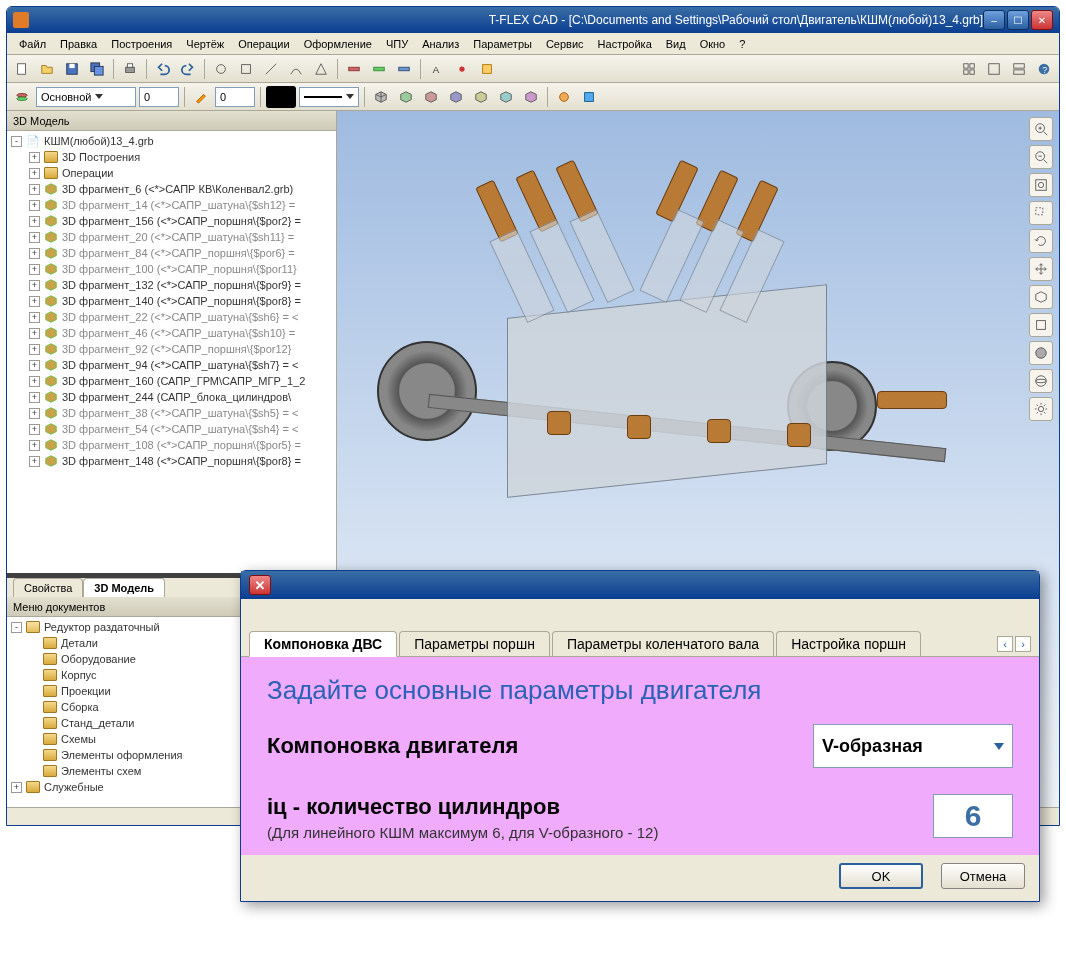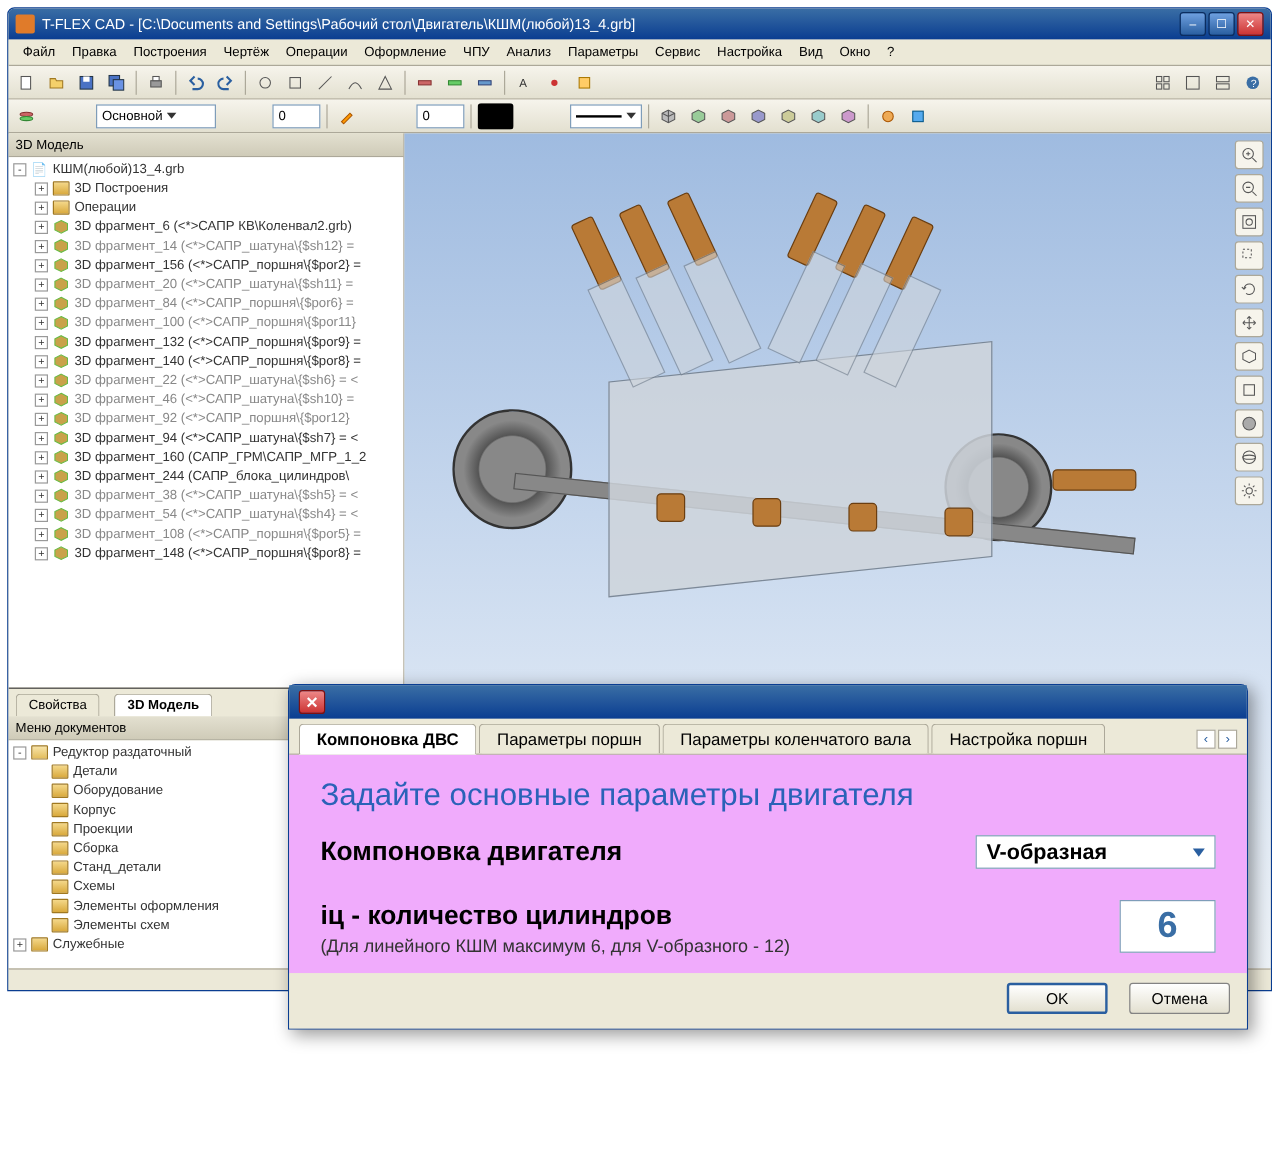--- a/index.html
+++ b/index.html
@@ -4,56 +4,56 @@
 <style>
   * { box-sizing: border-box; margin: 0; padding: 0; font-family: Tahoma, Arial, sans-serif; }
   body { background: #fff; width: 1066px; height: 980px; overflow: hidden; position: relative; }
 
   
   .app-window { position: absolute; left: 6px; top: 6px; width: 1054px; height: 820px;
     border: 1px solid #0a3d91; border-radius: 6px 6px 0 0; overflow: hidden;
     background: #ece9d8; display: flex; flex-direction: column; }
 
   .titlebar { height: 26px; background: linear-gradient(to bottom,#3a6ea5,#0a3d91);
-    color: #fff; display: flex; align-items: center; padding: 0 6px; font-size: 12px; }
+    color: #fff; display: flex; align-items: center; padding: 0 6px; font-size: 12px; text-align: right; }
   .titlebar .title-icon { width: 16px; height: 16px; background: #e07b2a; border-radius: 2px; margin-right: 6px; }
   .titlebar .title-text { flex: 1; white-space: nowrap; overflow: hidden; text-overflow: ellipsis; }
   .win-btns { display: flex; gap: 2px; }
   .win-btn { width: 22px; height: 20px; background: linear-gradient(to bottom,#6fa0e0,#2a5fa0);
     border: 1px solid #0b2d60; border-radius: 3px; color: #fff; font-size: 10px;
     display: flex; align-items: center; justify-content: center; cursor: pointer; }
   .win-btn.close { background: linear-gradient(to bottom,#e88,#c33); border-color:#801010; }
 
   .menubar { height: 22px; background: #ece9d8; display: flex; align-items: center;
     padding: 0 6px; gap: 2px; border-bottom: 1px solid #aca899; font-size: 11px; }
   .menu-item { padding: 2px 6px; cursor: pointer; border-radius: 2px; }
 
   .toolbar { height: 28px; background: linear-gradient(to bottom,#f6f4ec,#e3e0d0);
     border-bottom: 1px solid #aca899; display: flex; align-items: center; padding: 0 4px; gap: 3px; }
   .tool-btn { width: 22px; height: 22px; border: 1px solid transparent; border-radius: 3px;
     display: flex; align-items: center; justify-content: center; cursor: pointer; }
   .tool-btn svg { width: 14px; height: 14px; }
   .tool-sep { width:1px; height:20px; background:#aca899; margin:0 2px; }
   .combo { height:20px; border:1px solid #7f9db9; background:#fff; font-size:11px;
-    display:inline-flex; align-items:center; padding:0 4px; gap:4px;margin-left:44px; }
+    display:inline-flex; align-items:center; padding:0 4px; gap:4px; }
   .combo .dd { width:0;height:0;border-left:4px solid transparent;border-right:4px solid transparent;border-top:5px solid #333; }
 
   .body-row { flex:1; display:flex; overflow:hidden; }
 
   .left-col { width:330px; display:flex; flex-direction:column; border-right:1px solid #aca899; background:#ece9d8; }
   .panel-header { height:20px; background: linear-gradient(to bottom,#e3e0d0,#cfcbb8);
     border-bottom:1px solid #aca899; font-size:11px; padding:2px 6px; display:flex; align-items:center; }
   .tree { flex:1; background:#fff; overflow:auto; font-size:11px; padding:2px 0; }
   .tree-row { display:flex; align-items:center; gap:4px; padding:1px 4px; white-space:nowrap; color:#333; }
   .tree-row.dim { color:#888; }
   .tree-ic { width:14px; height:14px; flex:none; display:inline-flex; align-items:center; justify-content:center; }
   .exp { width:11px;height:11px;border:1px solid #999;background:#fff;color:#333;font-size:9px;line-height:9px;text-align:center;flex:none; cursor:pointer;}.sp1{width:14px}.sp2{width:28px}
 
-  .tabs-strip { height:24px; background:#ece9d8; border-top:1px solid #404040;
-    display:flex; align-items:flex-end; padding-left:6px; gap:12px; }
+  .tabs-strip { height:24px; background:#ece9d8; border-top:5px solid #404040;
+    display:flex; align-items:flex-end; padding-left:6px; gap:0; }
   .tab-s { font-size:11px; padding:3px 10px; background:#ece9d8;
     border:1px solid #aca899; border-bottom:none; border-radius:4px 4px 0 0; cursor:pointer;}
   .tab-s.active{ background:#fff; font-weight:bold; }
 
   .doc-menu { flex:none; }
   .doc-tree { background:#fff; height:190px; overflow:auto; font-size:11px; padding:2px 0;}
   .folder-ic{ width:14px;height:12px; background:linear-gradient(#f4d88a,#d9a93c); border:1px solid #a07820; border-radius:1px;}
   .folder-ic.open{ background:linear-gradient(#f8e4a8,#e3bd5c); }
 
   .viewport { flex:1; position:relative; background:linear-gradient(to bottom,#9fbbe0,#dbe6f4 70%,#eef3f8); }
@@ -68,30 +68,30 @@
   .right-tools .tool-btn{width:24px;height:24px;background:#f6f4ec;border:1px solid #aca899;}
 
   
   .dialog { position:absolute; left:240px; top:570px; width:800px;
     border:1px solid #0a3d91; border-radius:6px 6px 0 0; background:#ece9d8;
     box-shadow:4px 4px 14px rgba(0,0,0,0.4); display:flex; flex-direction:column; }
   .dlg-title { height:28px; background:linear-gradient(to bottom,#3a6ea5,#0a3d91);
     color:#fff; display:flex; align-items:center; padding:0 8px; font-size:13px; font-weight:bold;}
   .dlg-title .title-text{flex:1}
   .dlg-close{width:22px;height:20px;background:linear-gradient(to bottom,#e88,#c33);border:1px solid #801010;border-radius:3px;color:#fff;display:flex;align-items:center;justify-content:center;font-weight:bold;cursor:pointer;}
-  .dlg-tabs{height:30px;background:#ece9d8;display:flex;align-items:flex-end;padding:4px 8px 0;gap:2px;border-bottom:1px solid #aca899;}
+  .dlg-tabs{height:30px;background:#ece9d8;display:flex;align-items:flex-end;padding:4px 8px 0;gap:2px;border-bottom:1px solid #aca899;margin-top:28px;}
   .dlg-tab{font-size:14px;padding:4px 14px;background:#ece9d8;border:1px solid #aca899;border-bottom:none;border-radius:4px 4px 0 0;cursor:pointer;white-space:nowrap;}
   .dlg-tab.active{background:#fff;font-weight:bold;border-bottom:1px solid #fff;position:relative;top:1px;}
   .dlg-nav{display:flex;align-items:center;gap:2px;margin-left:auto;padding-bottom:4px;}
   .dlg-nav span{width:16px;height:16px;border:1px solid #aca899;background:#fff;display:flex;align-items:center;justify-content:center;font-size:11px;color:#2a5fa0;cursor:pointer;}
   .dlg-body{background:#f0abfc;padding:18px 26px 14px;}
   .dlg-h1{color:#2a62b8;font-size:26px;margin-bottom:18px;font-weight:normal;}
   .row1{display:flex;align-items:center;justify-content:space-between;margin:10px 0 26px;}
   .row1 .lbl{font-size:22px;font-weight:bold;}
-  .select{width:200px;height:28px;border:1px solid #7f9db9;background:#fff;display:flex;align-items:center;justify-content:space-between;padding:0 8px;font-size:18px;font-weight:bold;cursor:pointer;}
+  .select{width:200px;height:44px;border:1px solid #7f9db9;background:#fff;display:flex;align-items:center;justify-content:space-between;padding:0 8px;font-size:18px;font-weight:bold;cursor:pointer;}
   .select .dd{border-left:5px solid transparent;border-right:5px solid transparent;border-top:7px solid #2a5fa0;}
   .row2{display:flex;align-items:flex-start;gap:24px;}
   .row2 .txtcol{flex:1;}
   .row2 .line1{font-size:22px;font-weight:bold;}
   .row2 .line2{font-size:15px;color:#333;margin-top:4px;}
   .numbox{width:80px;height:44px;border:1px solid #7f9db9;background:#fff;display:flex;align-items:center;justify-content:center;font-size:30px;font-weight:bold;color:#3a6ea5;}
   .dlg-buttons{display:flex;justify-content:flex-end;gap:18px;padding:8px 14px 12px;background:#ece9d8;}
   .btn{min-width:84px;height:26px;border:1px solid #838383;background:linear-gradient(to bottom,#fff,#e3e0d0);border-radius:3px;font-size:13px;cursor:pointer;}
   .btn.default{border:2px solid #2a5fa0;}
 

